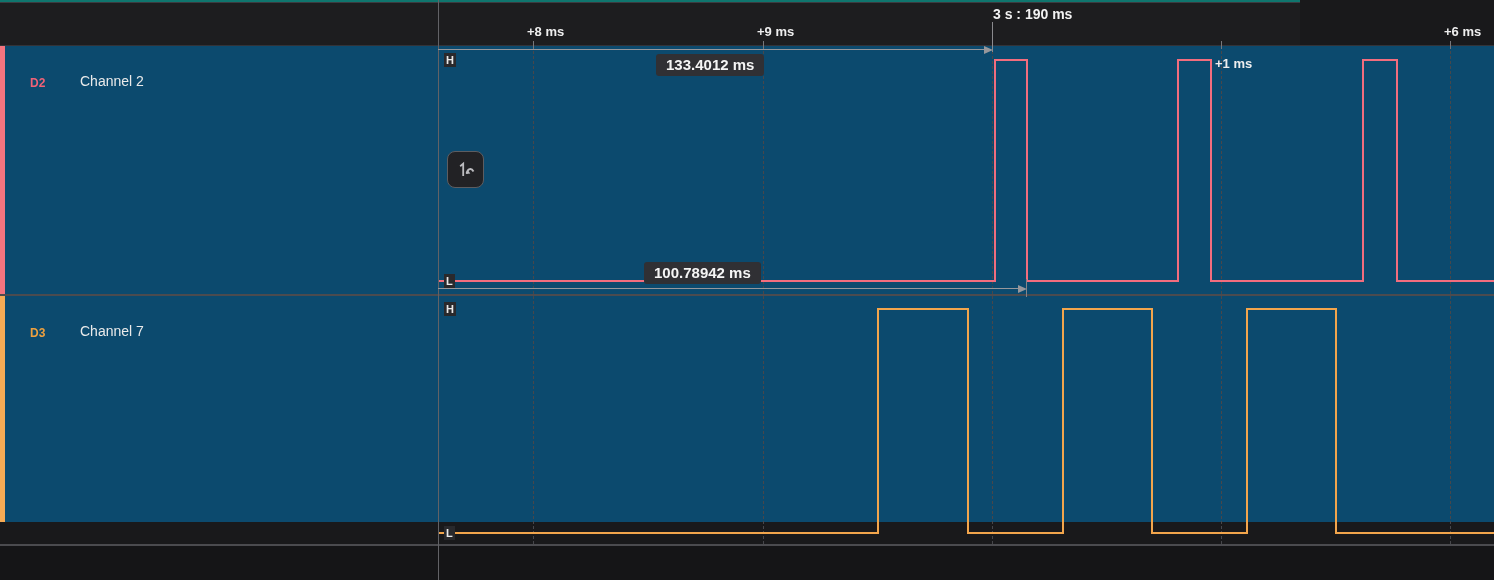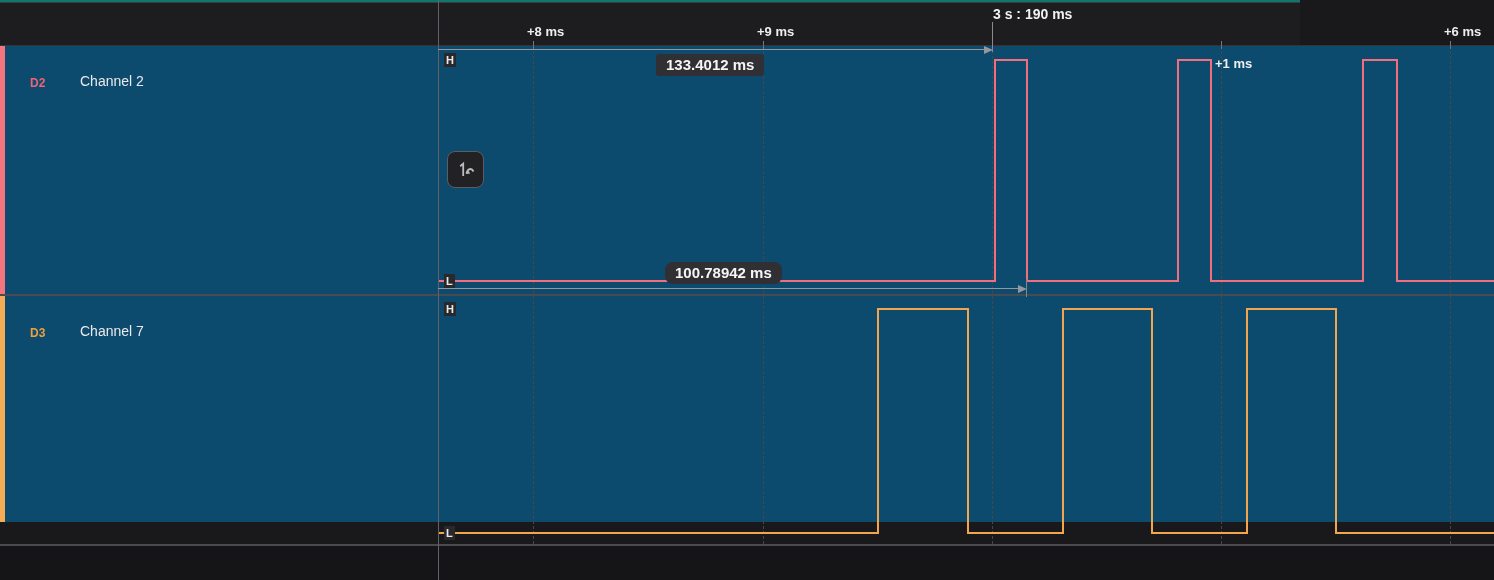--- a/index.html
+++ b/index.html
@@ -94,21 +94,21 @@
   <div class="divider" style="left:438px"></div>
 
   <div id="meas-layer">
       <div class="meas-line" style="left: 438px; top: 49px; width: 547px;"></div>
       <div class="meas-head" style="left: 984px; top: 45.5px;"></div>
       <div class="meas-line" style="left: 438px; top: 288px; width: 581px;"></div>
       <div class="meas-head" style="left: 1018px; top: 284.5px;"></div>
       <div class="meas-endtick" style="left: 1026px; top: 279px; height: 18px;"></div>
     </div>
   <div class="meas-label" id="meas-label-0" style="left: 656px; top: 54px;">133.4012 ms</div>
-  <div class="meas-label" id="meas-label-1" style="left: 665px; top: 262px; border-radius: 8px;">100.78942 ms</div>
+  <div class="meas-label" id="meas-label-1" style="left: 644px; top: 262px;">100.78942 ms</div>
 
   <div class="undo-zoom-btn">
     <span style="display:flex">
       <svg width="22" height="22" viewBox="0 0 22 22" fill="none">
         <path d="M5.2 7.2 L8.2 4.6 L8.2 17" stroke="#bcbcc0" stroke-width="1.8" fill="none"></path>
         <path d="M11.5 14.5 C12.5 9.5, 16.5 8.5, 18.5 12.5" stroke="#bcbcc0" stroke-width="1.8" fill="none"></path>
         <path d="M12.8 10.4 L10.9 15.2 L15.8 14.6" fill="#bcbcc0" stroke="none" transform="scale(0.9) translate(1.2,1.5)"></path>
       </svg>
     </span>
   </div>

